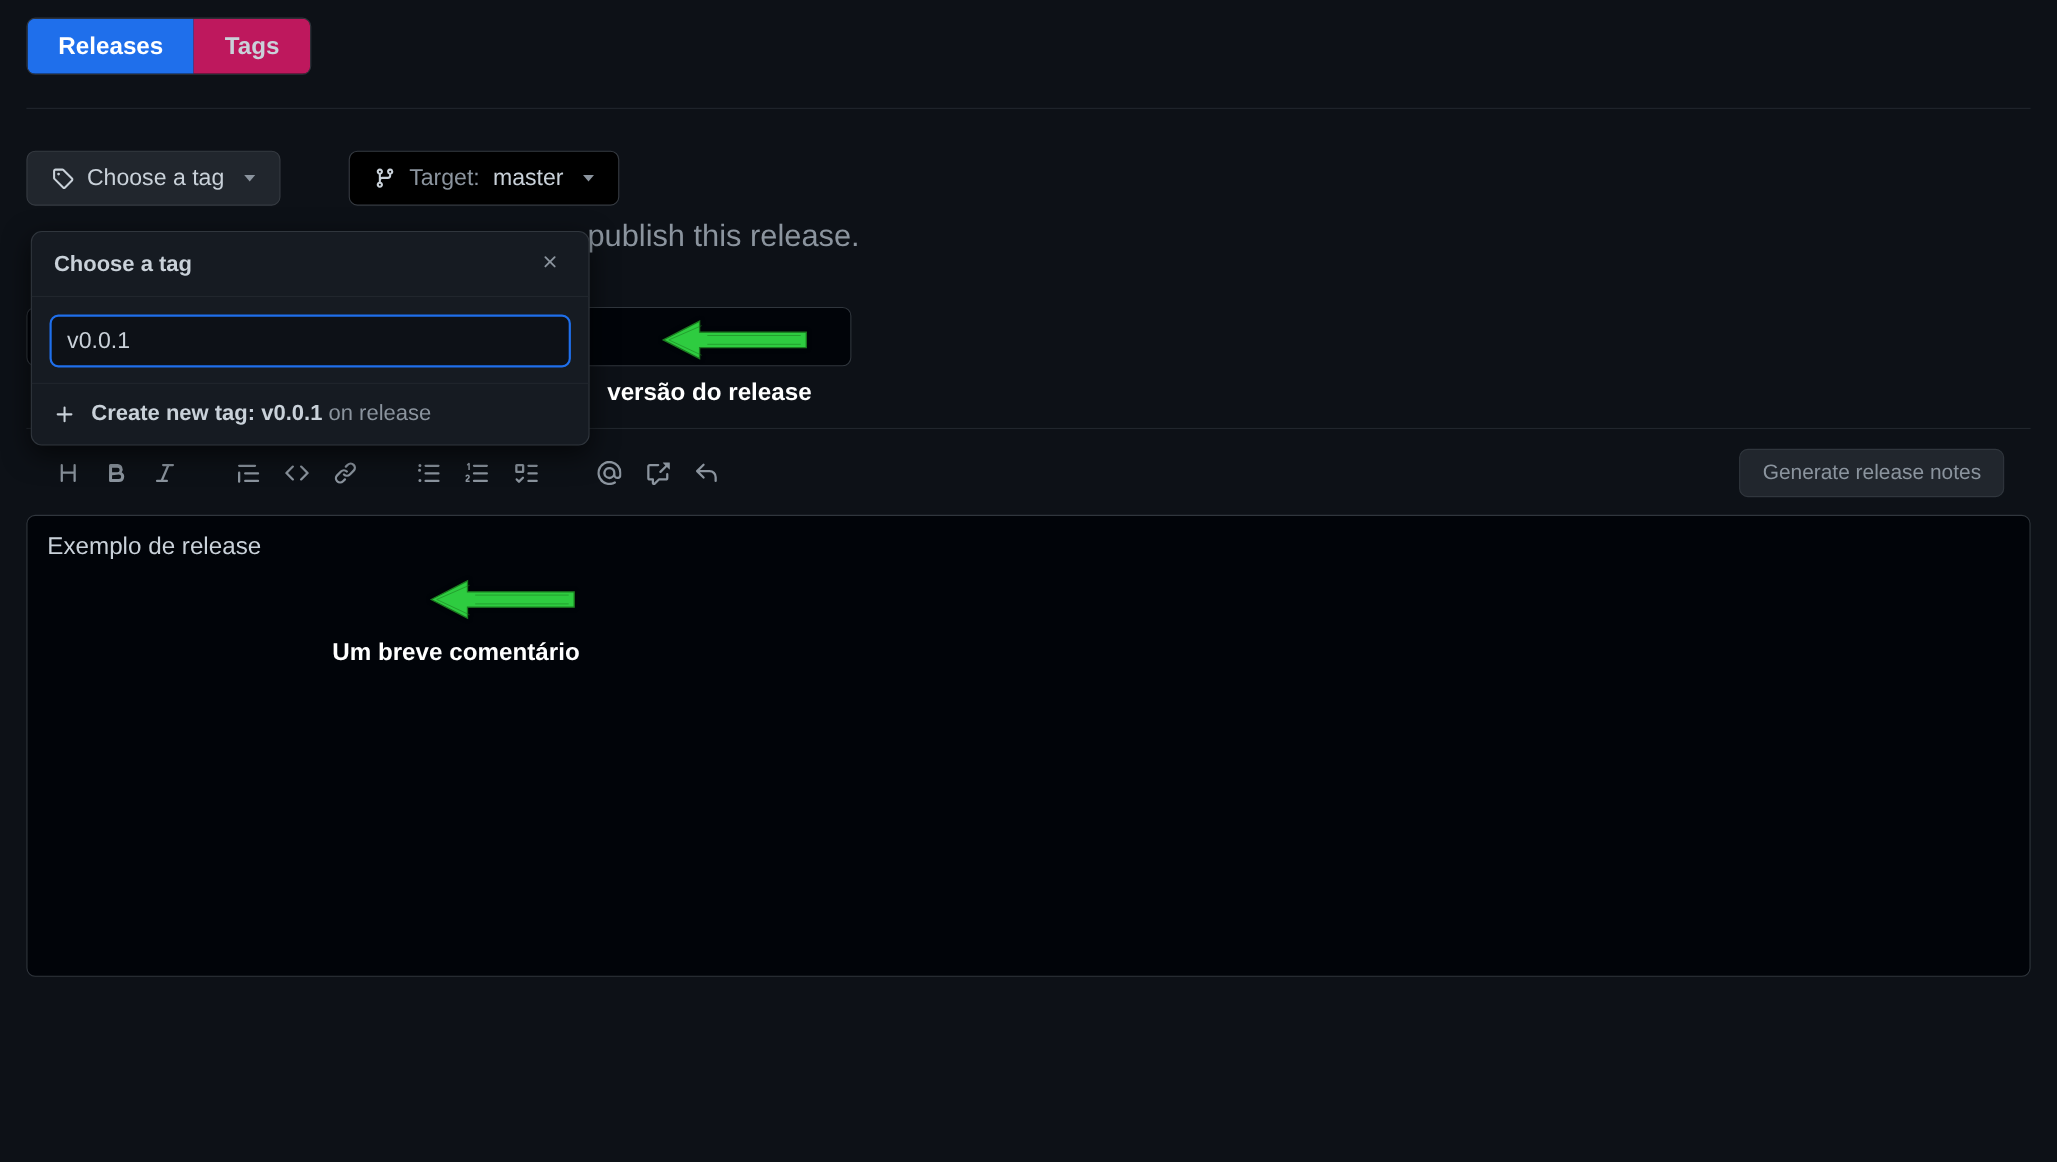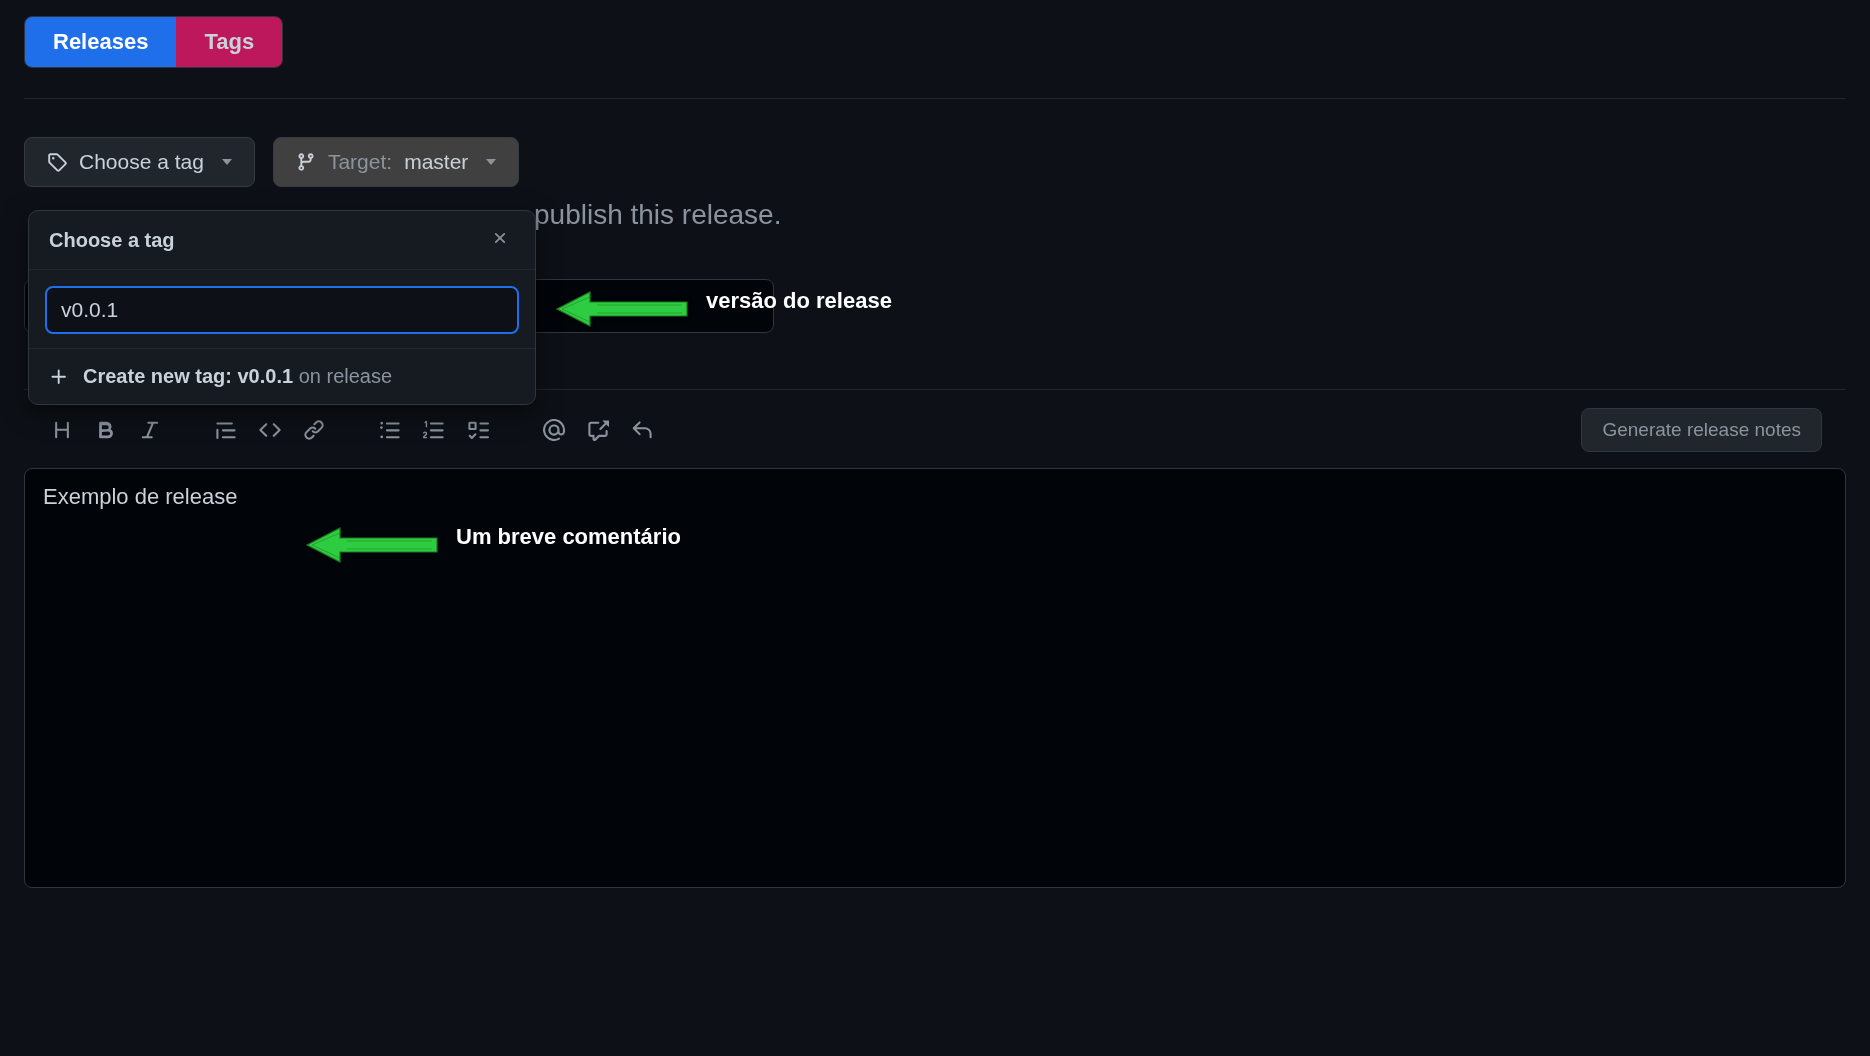--- a/index.html
+++ b/index.html
@@ -52,21 +52,22 @@
       padding: 12px 22px;
       background: #21262d;
       border: 1px solid #363b42;
       border-radius: 8px;
       color: #c9d1d9;
       font-size: 21px;
       font-weight: 500;
       cursor: pointer;
     }
     .dropdown-btn.secondary {
-      background: #404040;
+      background: #000000;
+      margin-left: 44px;
     }
     .caret {
       width: 0;
       height: 0;
       border-left: 5px solid transparent;
       border-right: 5px solid transparent;
       border-top: 6px solid #8b949e;
       margin-left: 6px;
     }
     .helper-text {
@@ -196,24 +197,25 @@
       border-radius: 8px;
       color: #c9d1d9;
       font-size: 22px;
       font-family: inherit;
       outline: none;
       resize: none;
     }
     .annotation {
       position: absolute;
       display: flex;
-      align-items: flex-start;
+      align-items: flex-end;
       gap: 14px;
       z-index: 20;
       pointer-events: none;
+      flex-direction: column;
     }
     .annotation-text {
       color: #fff;
       font-size: 22px;
       font-weight: 700;
     }
     .arrow-svg {
       filter: drop-shadow(0 0 2px rgba(0,0,0,0.5));
     }
     .icon-svg {

